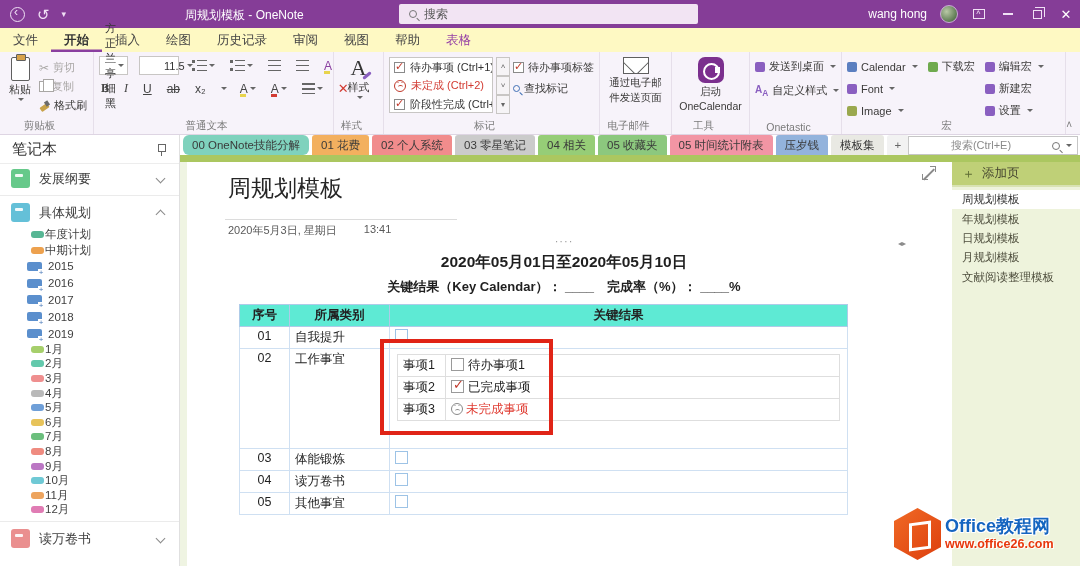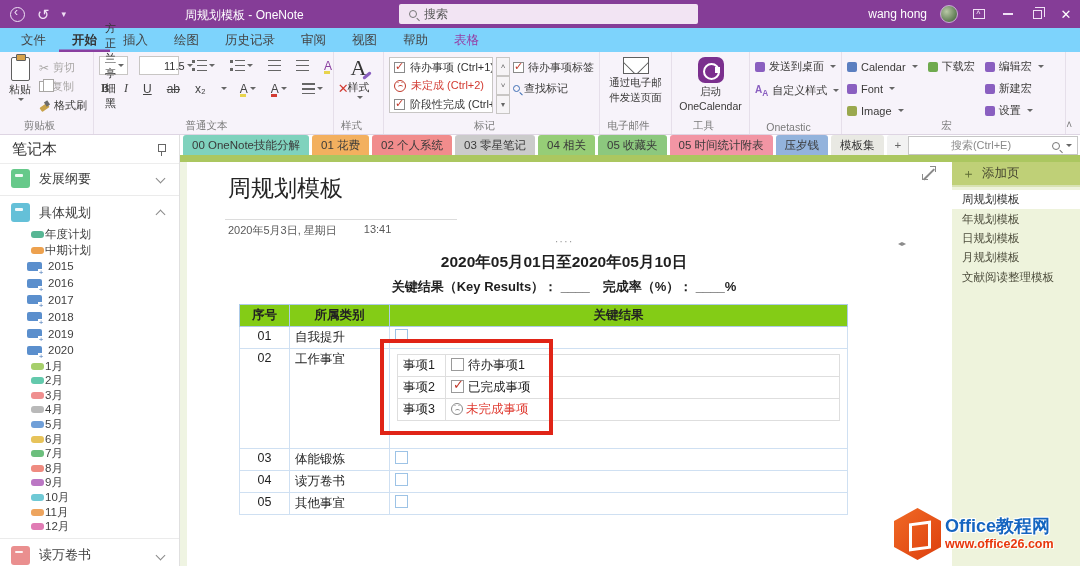--- a/index.html
+++ b/index.html
@@ -23,21 +23,21 @@
   .tb-avatar { width:18px; height:18px; border-radius:50%; background:radial-gradient(circle at 35% 35%, #b9c9a6, #5d7a52 70%); border:1px solid #caa9d6; }
   .wb { display:flex; align-items:center; justify-content:center; width:16px; height:16px; color:#fff; }
   .wb-ribbonopts { width:12px; height:10px; border:1.2px solid #f0e0f5; position:relative; }
   .wb-ribbonopts::after { content:"˄"; position:absolute; left:2px; top:-2px; font-size:8px; color:#f0e0f5; }
   .wb-min { width:10px; height:1.5px; background:#f0e0f5; }
   .wb-restore { width:9px; height:9px; border:1.2px solid #f0e0f5; position:relative; }
   .wb-restore::before { content:""; position:absolute; left:1.5px; top:-3.5px; width:9px; height:9px; border:1.2px solid #f0e0f5; border-left:none; border-bottom:none; }
   .wb-close { font-size:13px; color:#fff; line-height:1; }
 
   
-  .ribbon-tabs { height:24px; background:#7dd3fc; display:flex; align-items:stretch; padding-left:8px; }
+  .ribbon-tabs { height:24px; background:#fef9c3; display:flex; align-items:stretch; padding-left:0; }
   .rtab { display:flex; align-items:center; padding:0 13px; font-size:12.5px; color:#454545; }
   .rtab.active { font-weight:bold; color:#333; box-shadow:inset 0 -2.5px 0 #8a3fa0; }
   .rtab.contextual { color:#9540a5; }
 
   
   .ribbon { height:83px; background:#f7f3fa; border-bottom:1px solid #ded5e3; display:flex; position:relative; }
   .rgroup { position:relative; height:100%; padding:4px 5px 15px; border-right:1px solid #e6dfea; }
   .rgroup-label { position:absolute; bottom:1px; left:0; right:14px; text-align:center; font-size:10.5px; color:#7a7a7a; }
   .btn-big { display:flex; flex-direction:column; align-items:center; justify-content:flex-start; gap:2px; font-size:11px; color:#3b3a39; padding:1px 4px; text-align:center; line-height:1.2; }
   .caret { display:inline-block; width:0; height:0; border-left:3px solid transparent; border-right:3px solid transparent; border-top:3.5px solid #666; margin-left:2px; vertical-align:middle; }
@@ -145,21 +145,21 @@
   .page-datetime { position:absolute; left:48px; top:61px; font-size:11px; color:#595959; display:flex; gap:27px; }
 
   .outline { position:absolute; left:42px; top:78px; width:684px; }
   .o-handle { height:9px; position:relative; }
   .o-dots { position:absolute; left:50%; transform:translateX(-50%); top:-5px; color:#9a9a9a; font-size:11px; letter-spacing:1px; }
   .o-resize { position:absolute; right:0; top:-1px; color:#8a8a8a; font-size:8px; }
   .o-heading { text-align:center; font-size:15.5px; font-weight:600; color:#1f1f1f; margin-top:3px; }
   .o-kr { text-align:center; font-size:13px; font-weight:600; color:#1f1f1f; margin-top:5px; }
 
   table.plan { margin:8px 0 0 17px; width:608px; border-collapse:collapse; font-size:12.5px; table-layout:fixed; }
-  table.plan th { background:#84cc16; border:1px solid #aecbe8; height:22px; font-weight:bold; color:#222; }
+  table.plan th { background:#5eead4; border:1px solid #aecbe8; height:22px; font-weight:bold; color:#222; }
   table.plan td { border:1px solid #cfe0f2; padding:2px 5px; vertical-align:top; color:#1f1f1f; }
   td.cno { text-align:center; }
   .cb { display:inline-block; width:13px; height:13px; border:1px solid #9dc3e6; background:#fff; vertical-align:-2px; }
   tr.r-tall td { height:100px; }
   tr.r-std td { height:21px; }
 
   table.nested { border-collapse:collapse; margin:3px 0 0 2px; width:442px; font-size:12.5px; table-layout:fixed; }
   table.nested td { border:1px solid #dedede; height:22px; padding:1px 5px; vertical-align:middle; }
   .nest-red { color:#e03c32; }
   .cbn { display:inline-block; width:13px; height:13px; border:1.2px solid #9a9a9a; background:#fff; vertical-align:-2px; position:relative; margin-right:4px; }
@@ -469,24 +469,20 @@
           <span>2017</span>
         </div>
       <div class="grp-row">
           <span class="grp-icon"></span>
           <span>2018</span>
         </div>
       <div class="grp-row">
           <span class="grp-icon"></span>
           <span>2019</span>
         </div>
-      <div class="grp-row">
-          <span class="grp-icon"></span>
-          <span>2020</span>
-        </div>
       <div class="sec-row">
           <span class="sec-chip" style="background-color: rgb(166, 207, 107);"></span>
           <span>1月</span>
         </div>
       <div class="sec-row">
           <span class="sec-chip" style="background-color: rgb(99, 201, 172);"></span>
           <span>2月</span>
         </div>
       <div class="sec-row">
           <span class="sec-chip" style="background-color: rgb(239, 143, 143);"></span>
@@ -533,21 +529,21 @@
         <span class="nb-icon" style="background-color: rgb(234, 143, 143);"></span>
         <span class="nb-label">读万卷书</span>
         <span class="chev"></span>
       </div>
 
     </div>
 
     <div class="main">
       <div class="navrow">
         <div class="stabs">
-          <span class="stab" style="background-color: rgb(127, 210, 189);">00 OneNote技能分解</span>
+          <span class="stab" style="background-color: rgb(127, 210, 189); border-radius: 6px;">00 OneNote技能分解</span>
           <span class="stab" style="background-color: rgb(243, 176, 95);">01 花费</span>
           <span class="stab" style="background-color: rgb(241, 140, 140);">02 个人系统</span>
           <span class="stab" style="background-color: rgb(203, 203, 203);">03 零星笔记</span>
           <span class="stab" style="background-color: rgb(150, 205, 119);">04 相关</span>
           <span class="stab" style="background-color: rgb(140, 200, 126);">05 收藏夹</span>
           <span class="stab" style="background-color: rgb(242, 149, 164);">05 时间统计附表</span>
           <span class="stab" style="background-color: rgb(147, 179, 220);">压岁钱</span>
           <span class="stab active" style="background-color: rgb(233, 233, 227);">模板集</span>
           <span class="stab add" style="background-color: rgb(242, 242, 242);">+</span>
         </div>
@@ -573,21 +569,21 @@
             <span>2020年5月3日, 星期日</span>
             <span>13:41</span>
           </div>
 
           <div class="outline">
             <div class="o-handle">
               <span class="o-dots">····</span>
               <span class="o-resize">◂▸</span>
             </div>
             <div class="o-heading">2020年05月01日至2020年05月10日</div>
-            <div class="o-kr">关键结果（Key Results）： ____　完成率（%）： ____%</div>
+            <div class="o-kr">关键结果（Key Calendar）： ____　完成率（%）： ____%</div>
 
             <table class="plan">
               <colgroup>
                   <col style="width:50px;">
                   <col style="width:100px;">
                   <col style="width:458px;">
                 </colgroup>
               <tbody>
                   <tr>
                 <th>序号</th>

